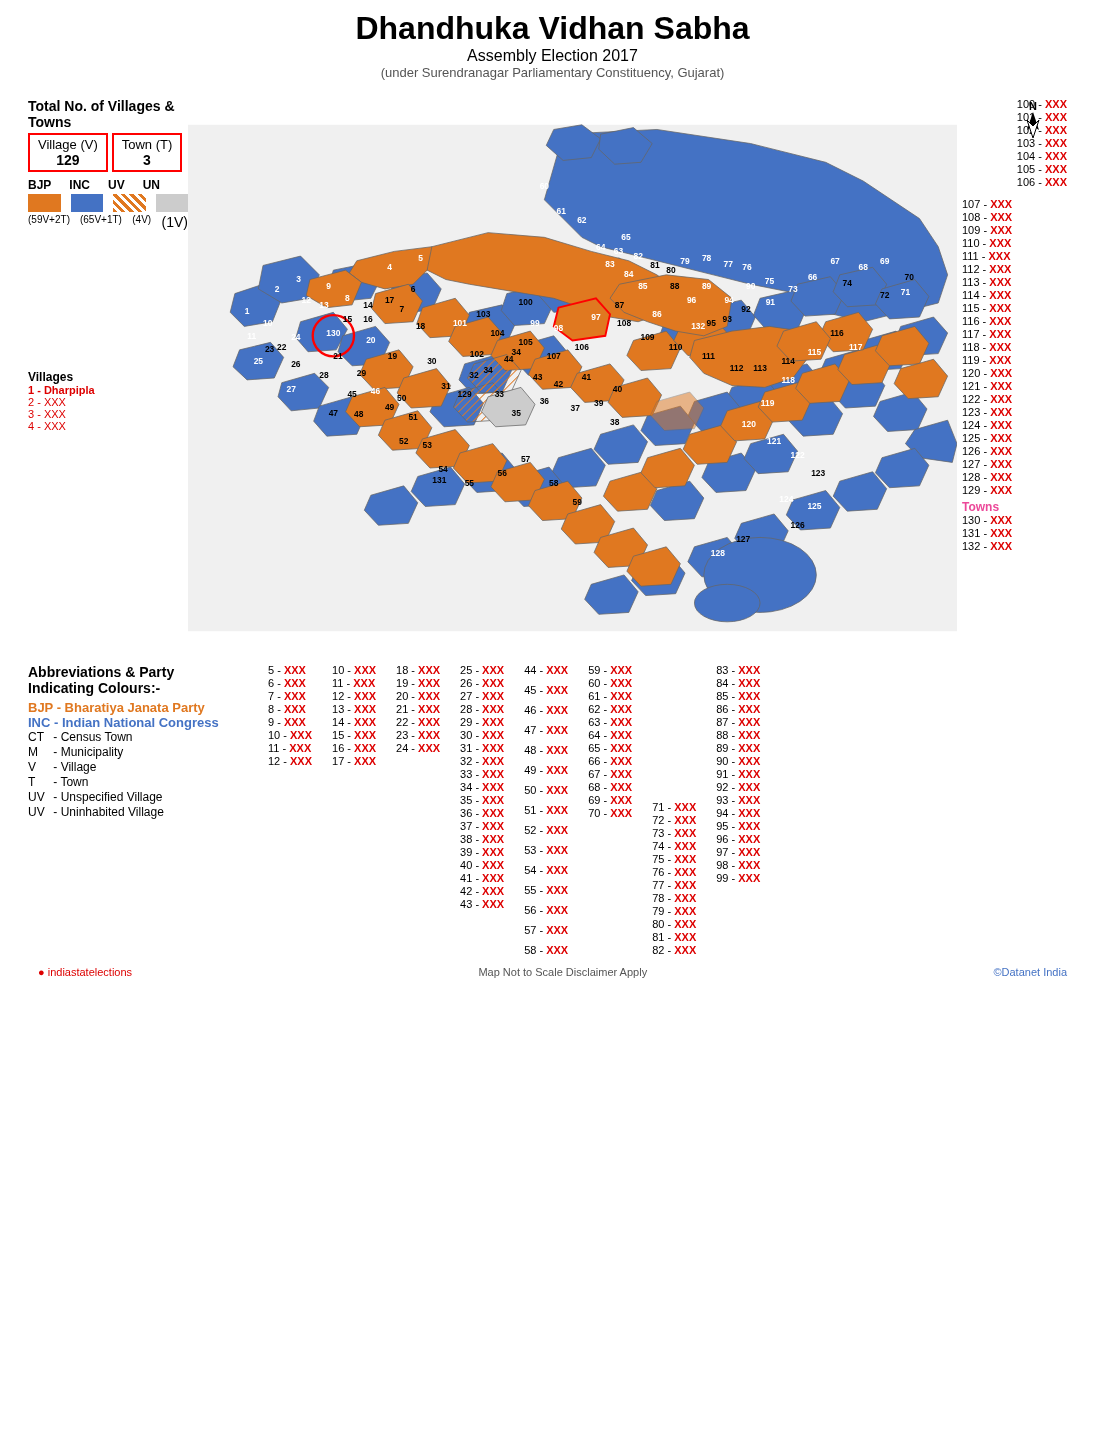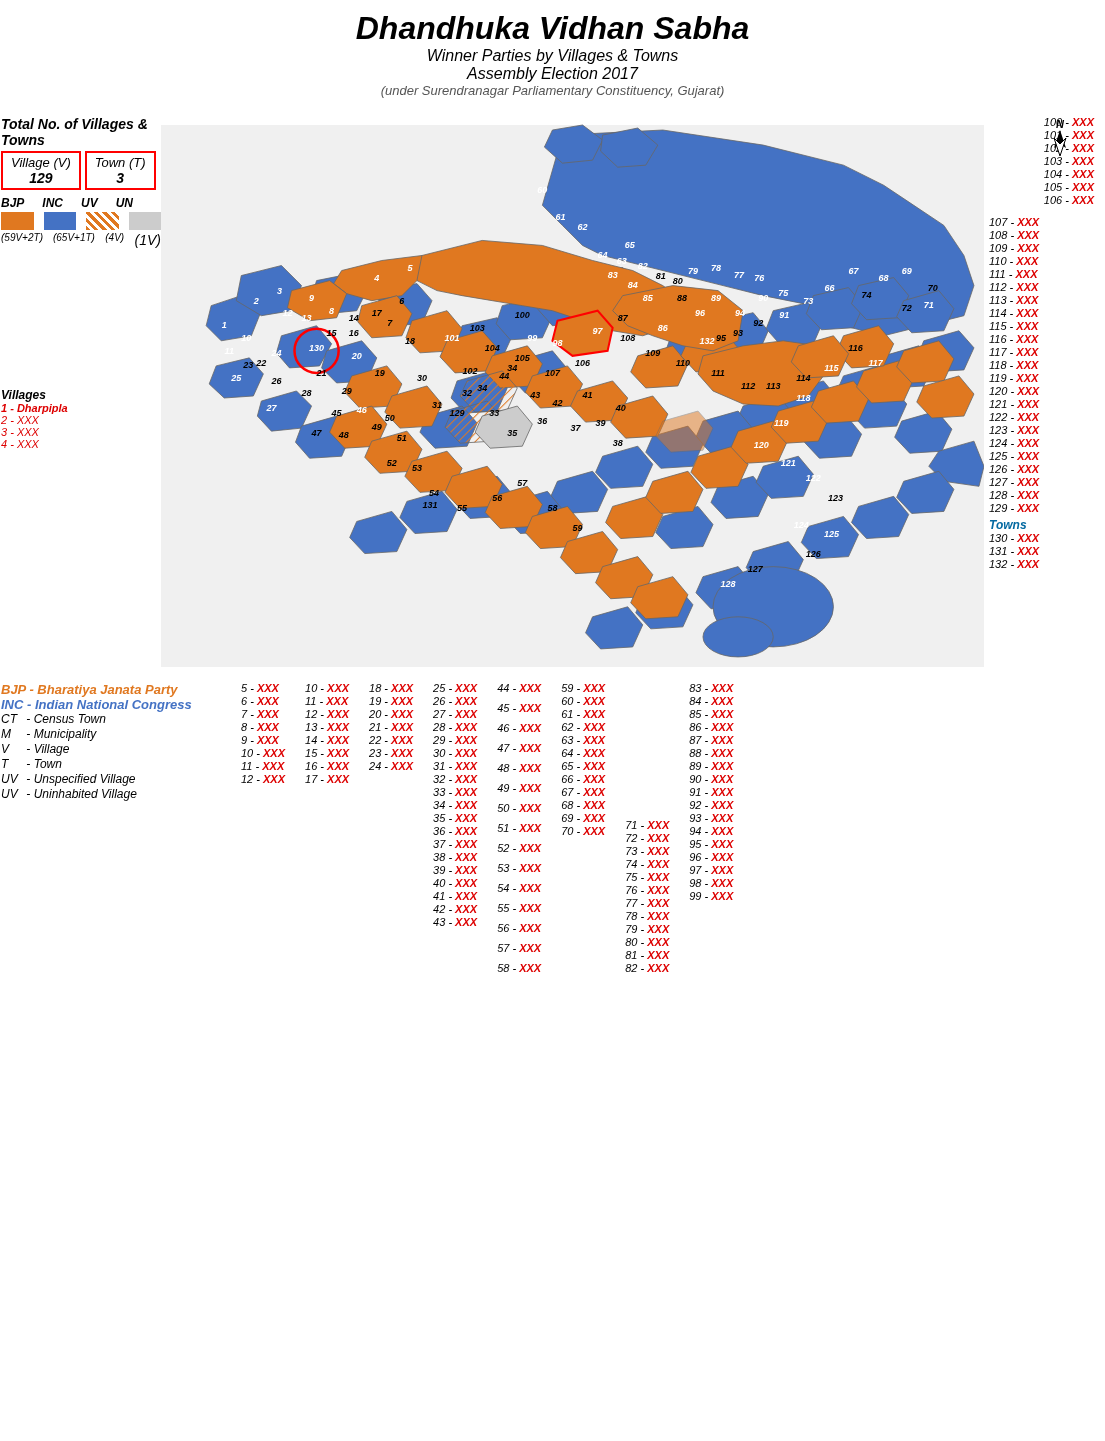--- a/index.html
+++ b/index.html
@@ -8,22 +8,21 @@
       min-height: 1441px;
       background: #fff;
       font-family: Arial, sans-serif;
       font-size: 13px;
       color: #000;
       position: relative;
     }
 
     .page-container {
       width: 1105px;
-      padding: 10px 1px;
-      font-style: italic;
+      padding: 10px 28px;
     }
 
     
     .header {
       text-align: center;
       margin-bottom: 4px;
     }
     .main-title {
       font-size: 32px;
       font-weight: bold;
@@ -173,31 +172,30 @@
       font-size: 11px;
       margin-bottom: 1px;
     }
     .right-list-item .num { color: #000; }
     .right-list-item .xxx { color: #d00; font-weight: bold; }
 
     .towns-label {
       font-weight: bold;
       font-size: 12px;
       margin-top: 4px;
-      color: #0369a1;
+      color: #ec4899;
     }
   </style>
 </head>
 <body>
 
 <div class="page-container">
 
   <div class="header">
     <div class="main-title">Dhandhuka Vidhan Sabha</div>
-    <div class="subtitle1">Winner Parties by Villages &amp; Towns</div>
     <div class="subtitle2">Assembly Election 2017</div>
     <div class="subtitle3">(under Surendranagar Parliamentary Constituency, Gujarat)</div>
   </div>
 
   <div style="display:flex; gap:0; margin-top:18px;">
 
     <div class="left-panel">
       <div class="legend-title">Total No. of Villages &amp; Towns</div>
       <div class="village-town-boxes">
         <div class="vt-box">
@@ -546,20 +544,24 @@
       <div class="towns-label">Towns</div>
       <div class="right-list-item"><span class="num">130</span> - <span class="xxx">XXX</span></div>
       <div class="right-list-item"><span class="num">131</span> - <span class="xxx">XXX</span></div>
       <div class="right-list-item"><span class="num">132</span> - <span class="xxx">XXX</span></div>
     </div>
   </div>
 
   <div class="bottom-section">
 
     <div class="abbrev-section">
+      <div class="abbrev-title">
+        <span>Abbreviations &amp; Party</span><br>
+        <span>Indicating Colours:-</span>
+      </div>
       <div class="abbrev-bjp">BJP - Bharatiya Janata Party</div>
       <div class="abbrev-inc">INC - Indian National Congress</div>
       <div class="abbrev-item"><span>CT</span> - Census Town</div>
       <div class="abbrev-item"><span>M</span> - Municipality</div>
       <div class="abbrev-item"><span>V</span> - Village</div>
       <div class="abbrev-item"><span>T</span> - Town</div>
       <div class="abbrev-item"><span>UV</span> - Unspecified Village</div>
       <div class="abbrev-item"><span>UV</span> - Uninhabited Village</div>
     </div>
 
@@ -682,14 +684,21 @@
           <div>95 - <span style="color:#d00;font-weight:bold;">XXX</span></div>
           <div>96 - <span style="color:#d00;font-weight:bold;">XXX</span></div>
           <div>97 - <span style="color:#d00;font-weight:bold;">XXX</span></div>
           <div>98 - <span style="color:#d00;font-weight:bold;">XXX</span></div>
           <div>99 - <span style="color:#d00;font-weight:bold;">XXX</span></div>
         </div>
       </div>
     </div>
   </div>
 
+  <div class="footer">
+    <div class="footer-brand">
+      ● <span>indiastatelections</span>
+    </div>
+    <div>Map Not to Scale    Disclaimer Apply</div>
+    <div class="footer-right">©Datanet India</div>
+  </div>
 
 </div>
 
 </body></html>

